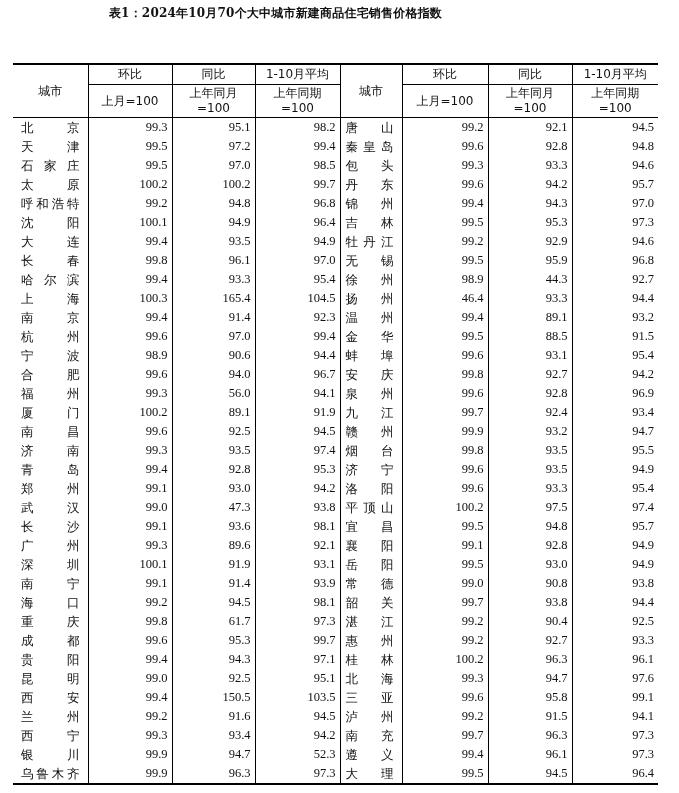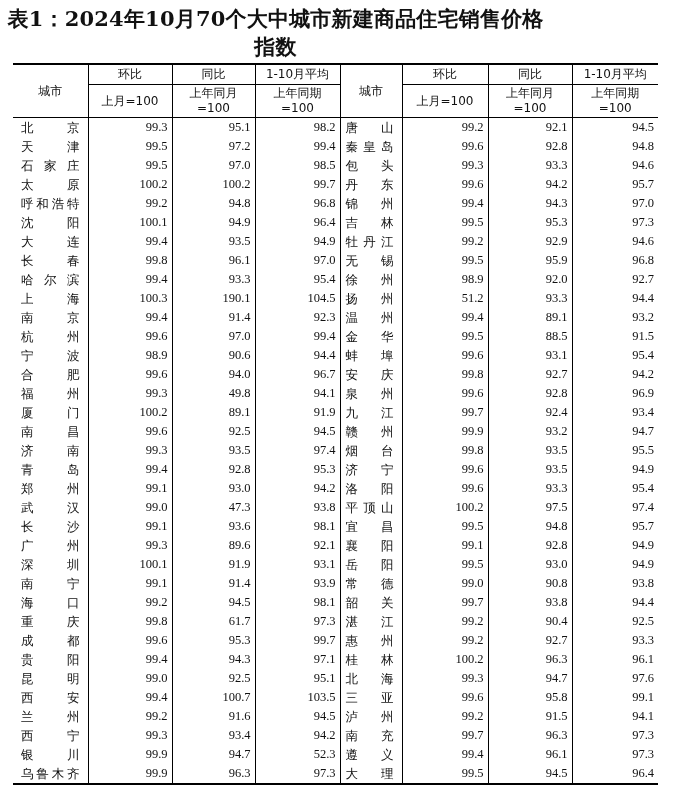--- a/index.html
+++ b/index.html
@@ -1,19 +1,19 @@
 <!DOCTYPE html>
 <html><head>
 <meta charset="utf-8">
 <style>
   html, body { margin:0; padding:0; background:#ffffff; }
   body { width:679px; height:793px; position:relative; overflow:hidden;
          font-family: "DejaVu Serif", "Liberation Serif", serif; color:#111; }
   .title { position:absolute; top:5px; left:0; width:551px; text-align:center;
-           font-size:21px; font-weight:bold; letter-spacing:0.2px; }
+           font-size:12px; font-weight:bold; letter-spacing:0.2px; }
   table { position:absolute; top:63px; left:13px; border-collapse:collapse;
           table-layout:fixed; font-size:12px; }
   table.main { border-top:2px solid #000; border-bottom:2px solid #000; }
   th { font-weight:normal; font-family:"DejaVu Sans","Liberation Sans",sans-serif;
        font-size:12px; border:1px solid #000; text-align:center; padding:0; line-height:15px; }
   th.top { height:19px; }
   th.sub { height:32px; }
   thead tr:first-child th { border-top:none; }
   th.first { border-left:none; }
   th.last { border-right:none; }
@@ -239,40 +239,40 @@
         <td class="num">99.4</td>
         <td class="num">93.3</td>
         <td class="num">95.4</td>
         <td class="city r">
           <div class="cityname">
             <span>徐</span>
             <span>州</span>
           </div>
         </td>
         <td class="num">98.9</td>
-        <td class="num">92.0</td>
+        <td class="num">44.3</td>
         <td class="num">92.7</td>
       </tr>
       <tr class="row">
         <td class="city first">
           <div class="cityname">
             <span>上</span>
             <span>海</span>
           </div>
         </td>
         <td class="num">100.3</td>
-        <td class="num">190.1</td>
+        <td class="num">165.4</td>
         <td class="num">104.5</td>
         <td class="city r">
           <div class="cityname">
             <span>扬</span>
             <span>州</span>
           </div>
         </td>
-        <td class="num">51.2</td>
+        <td class="num">46.4</td>
         <td class="num">93.3</td>
         <td class="num">94.4</td>
       </tr>
       <tr class="row">
         <td class="city first">
           <div class="cityname">
             <span>南</span>
             <span>京</span>
           </div>
         </td>
@@ -350,21 +350,21 @@
         <td class="num">94.2</td>
       </tr>
       <tr class="row">
         <td class="city first">
           <div class="cityname">
             <span>福</span>
             <span>州</span>
           </div>
         </td>
         <td class="num">99.3</td>
-        <td class="num">49.8</td>
+        <td class="num">56.0</td>
         <td class="num">94.1</td>
         <td class="city r">
           <div class="cityname">
             <span>泉</span>
             <span>州</span>
           </div>
         </td>
         <td class="num">99.6</td>
         <td class="num">92.8</td>
         <td class="num">96.9</td>
@@ -671,21 +671,21 @@
         <td class="num">97.6</td>
       </tr>
       <tr class="row">
         <td class="city first">
           <div class="cityname">
             <span>西</span>
             <span>安</span>
           </div>
         </td>
         <td class="num">99.4</td>
-        <td class="num">100.7</td>
+        <td class="num">150.5</td>
         <td class="num">103.5</td>
         <td class="city r">
           <div class="cityname">
             <span>三</span>
             <span>亚</span>
           </div>
         </td>
         <td class="num">99.6</td>
         <td class="num">95.8</td>
         <td class="num">99.1</td>

